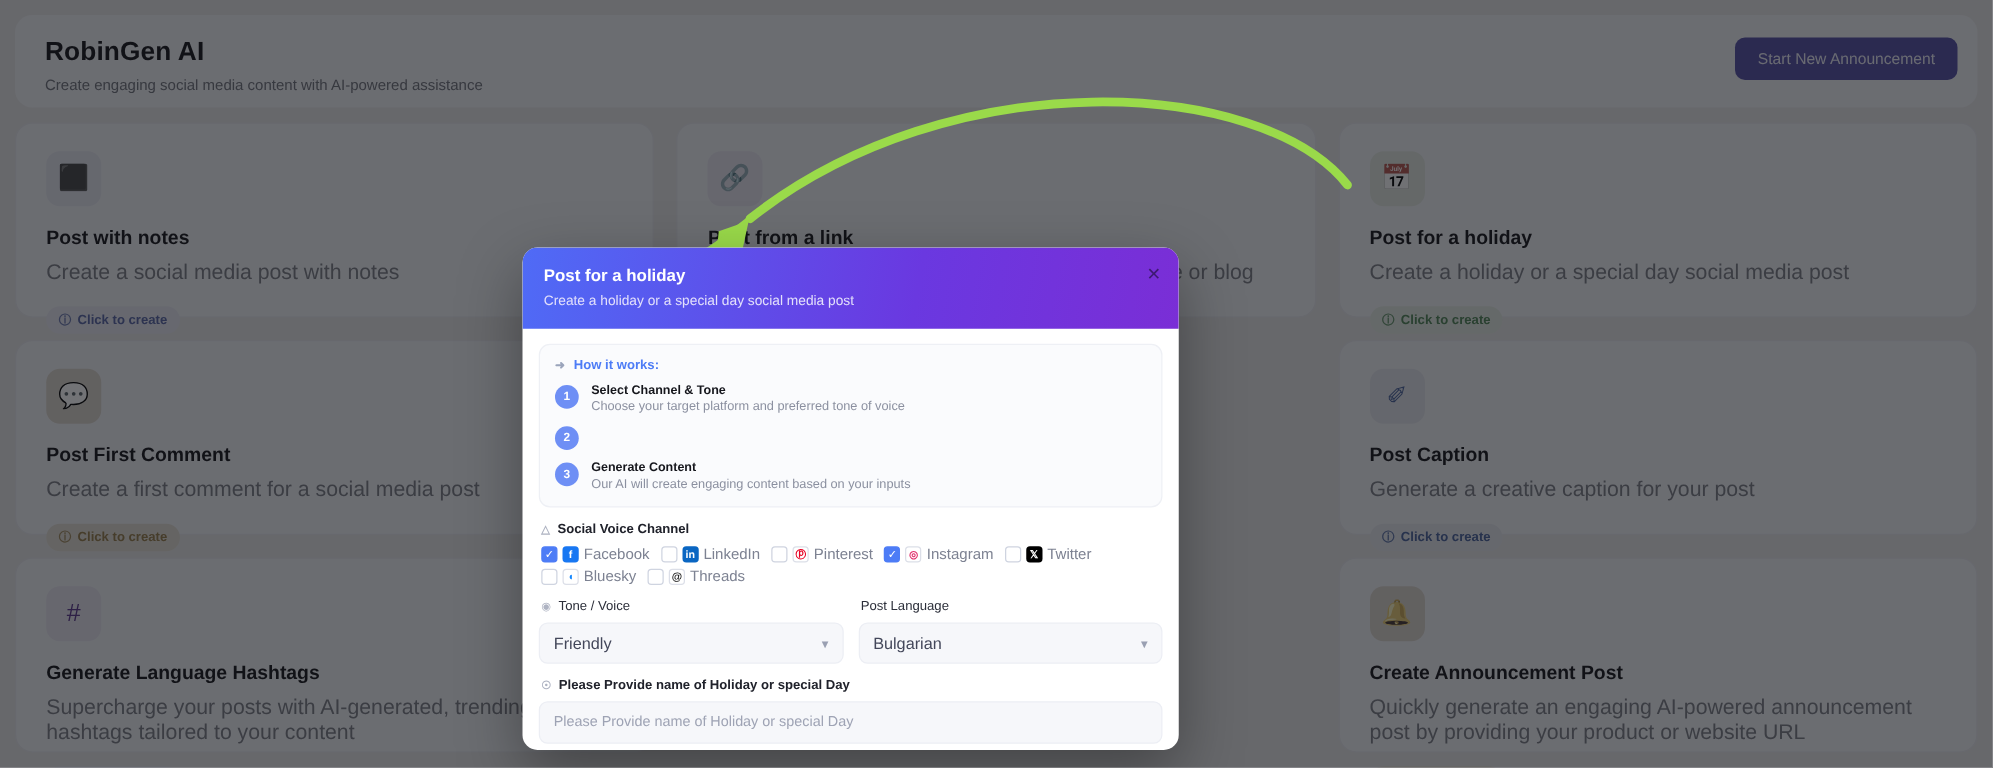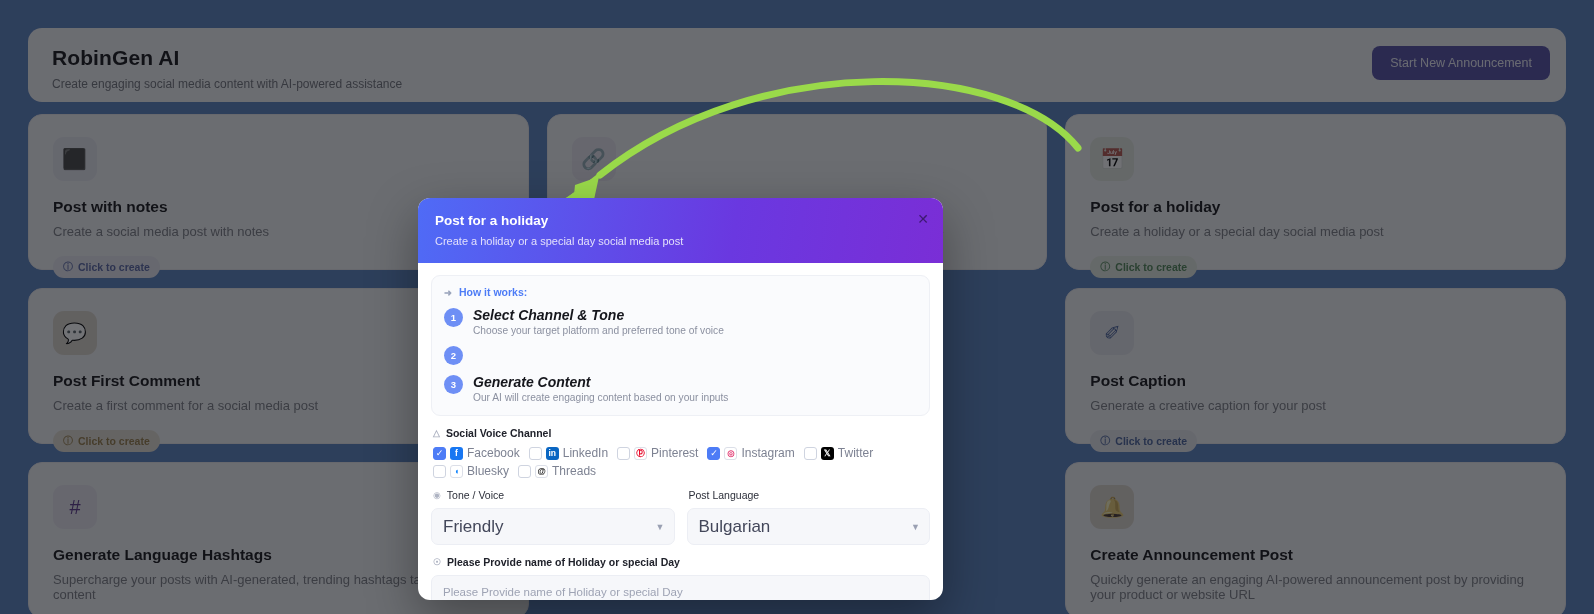--- a/index.html
+++ b/index.html
@@ -7,23 +7,23 @@
     width: 1594px; height: 614px;
     font-family: "Liberation Sans", sans-serif;
     overflow: hidden;
     background: #9a9a9e;
   }
   #root { position: relative; width: 1594px; height: 614px; }
 
   
   #backdrop {
     position: absolute; inset: 0;
-    background: #3b82f6;
+    background: #e5e5e5;
     filter: brightness(0.62) saturate(0.55);
-    padding: 28px;
+    padding: 12px;
   }
   .hero {
     background: #eef0f6;
     border-radius: 14px;
     height: 74px;
     padding: 18px 24px 0 24px;
     position: relative;
   }
   .hero-title { font-size: 21px; font-weight: 700; color: #13131a; letter-spacing: .1px; }
   .hero-sub { font-size: 12px; color: #6c7180; margin-top: 7px; }
@@ -46,21 +46,21 @@
     border-radius: 14px;
     padding: 22px 24px;
     height: 156px;
   }
   .card-icon {
     width: 44px; height: 44px; border-radius: 11px;
     display: flex; align-items: center; justify-content: center;
     font-size: 20px; line-height: 1;
   }
   .card-title { font-size: 15.5px; font-weight: 700; color: #13131a; margin-top: 17px; }
-  .card-desc { font-size: 13px; color: #767b89; margin-top: 8px; }
+  .card-desc { font-size: 17px; color: #767b89; margin-top: 8px; }
   .card-badge {
     display: inline-flex; align-items: center; gap: 5px;
     margin-top: 17px; font-size: 10.5px; font-weight: 600;
     border-radius: 20px; padding: 4px 10px;
   }
   .badge-ic { font-size: 10px; opacity: .85; }
 
   
   .ic-indigo { background: #e0e3f3; color: #4b4fd6; }
   .bd-indigo { background: #e2e5f5; color: #4b63d6; }
@@ -115,21 +115,21 @@
     font-size: 10.5px; font-weight: 700; color: #4d7cf6;
   }
   .rocket { font-size: 9.5px; color: #9aa4bb; }
   .step { display: flex; gap: 10px; margin-top: 9px; align-items: flex-start; }
   .step-num {
     flex: 0 0 auto; width: 19px; height: 19px; border-radius: 50%;
     background: #6e8ff5; color: #fff; font-size: 9.5px; font-weight: 700;
     display: flex; align-items: center; justify-content: center;
     margin-top: 1px;
   }
-  .step-t { font-size: 14px; font-weight: 700; color: #15161c; font-style: italic; }
+  .step-t { font-size: 10px; font-weight: 700; color: #15161c; }
   .step-d { font-size: 10.2px; color: #8b90a0; margin-top: 2px; }
 
   .field-label {
     display: flex; align-items: center; gap: 6px;
     font-size: 10.5px; font-weight: 700; color: #20222b;
     margin: 11px 0 7px 2px;
   }
   .field-label.plain { font-weight: 400; color: #2c2f3a; }
   .lbl-ic { font-size: 9px; color: #aeb3c2; }
 
@@ -148,21 +148,21 @@
     font-size: 8.5px; font-weight: 700; color: #fff; line-height: 1;
   }
   .chan-name { font-size: 12px; color: #7d8292; }
 
   .two-col { display: flex; gap: 12px; }
   .col { flex: 1 1 0; }
   .sel-wrap { position: relative; }
   select.sel {
     width: 100%; appearance: none; -webkit-appearance: none;
     background: #f6f7fa; border: 1px solid #eceef4; border-radius: 7px;
-    padding: 8px 26px 8px 11px; font-size: 17px; color: #43475a;
+    padding: 8px 26px 8px 11px; font-size: 13px; color: #43475a;
     font-family: "Liberation Sans", sans-serif; cursor: pointer;
   }
   .chev {
     position: absolute; right: 10px; top: 50%; transform: translateY(-50%);
     pointer-events: none; color: #9aa0b2; font-size: 9px;
   }
   input.txt {
     width: 100%; background: #f6f7fa; border: 1px solid #eceef4;
     border-radius: 7px; padding: 10px 11px; font-size: 11.5px; color: #43475a;
     font-family: "Liberation Sans", sans-serif;

